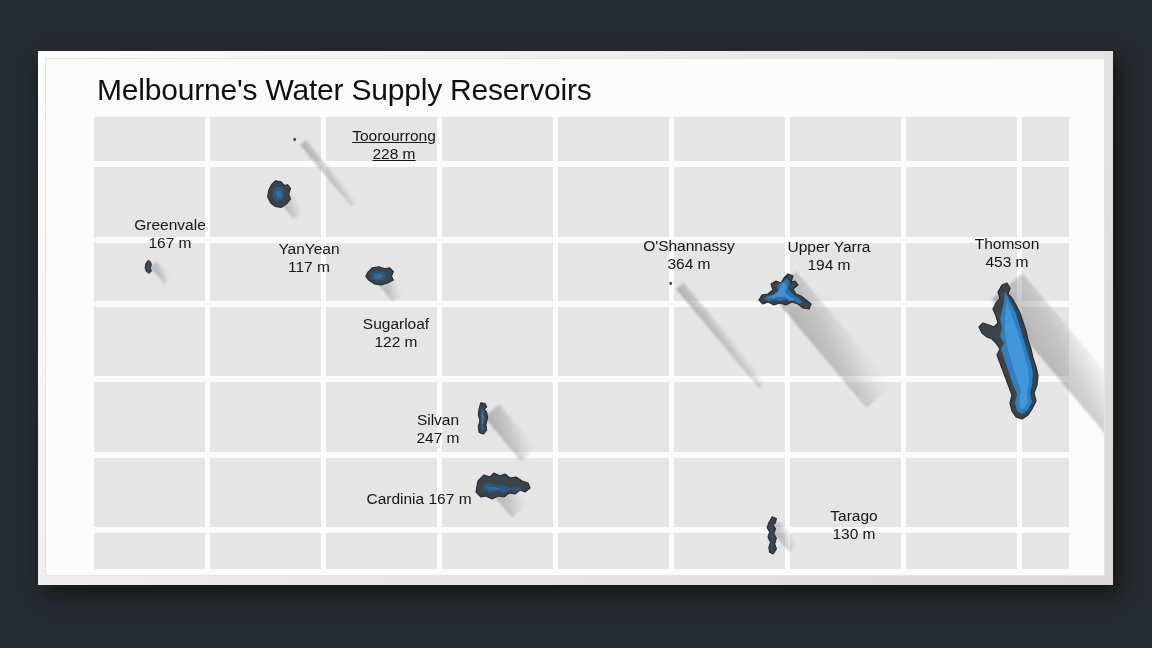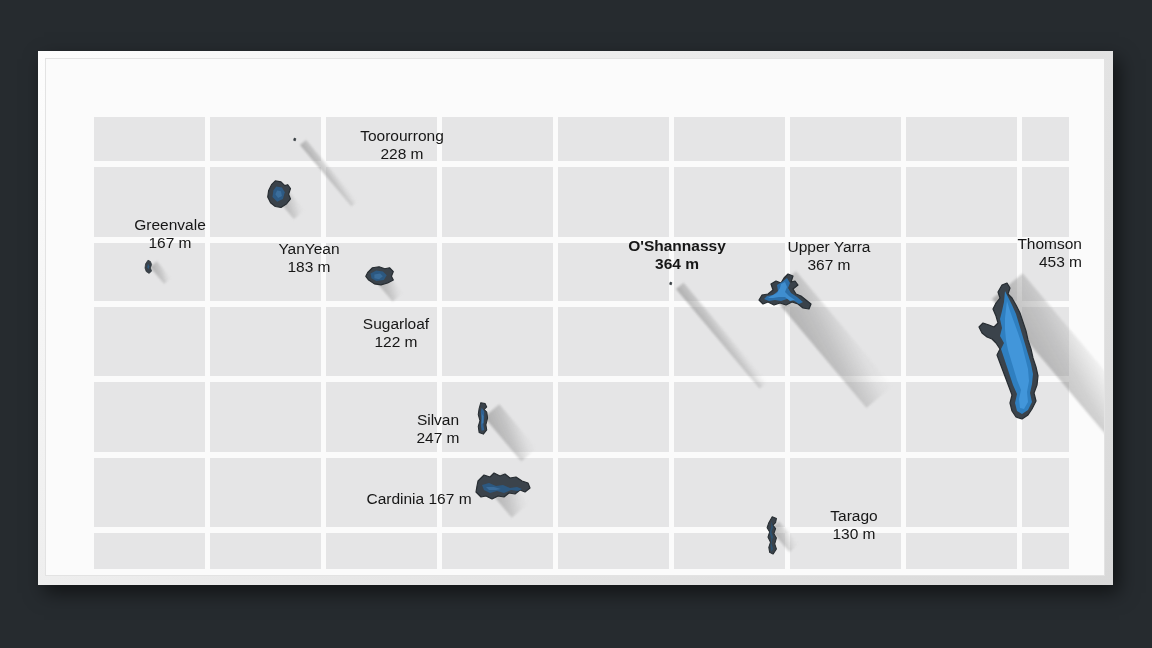--- a/index.html
+++ b/index.html
@@ -106,20 +106,21 @@
   }
 </style>
 </head>
 <body>
 
 <div id="root">
 
   <div class="slide-frame">
     <div class="slide-inner">
 
+      <div class="slide-title">Melbourne's Water Supply Reservoirs</div>
 
       <div class="map-canvas" id="map-canvas">
         <div id="grid-host">
             <div class="grid-row" style="top: 0px; height: 44px;"></div>
             <div class="grid-row" style="top: 50px; height: 70px;"></div>
             <div class="grid-row" style="top: 126px; height: 58px;"></div>
             <div class="grid-row" style="top: 190px; height: 69px;"></div>
             <div class="grid-row" style="top: 265px; height: 70px;"></div>
             <div class="grid-row" style="top: 341px; height: 69px;"></div>
             <div class="grid-row" style="top: 416px; height: 36px;"></div>
@@ -196,33 +197,33 @@
               </svg>
             </div>
             <div class="res-shape" title="Tarago 158 m" style="left: 668px; top: 398px; width: 22.1px; height: 42.5px;">
               <svg width="22.099999999999998" height="42.5" viewBox="0 0 26 50">
                 <path d="M12,2 L17,4 L16,9 L13,12 L16,16 L14,22 L17,27 L15,34 L17,40 L13,46 L9,44 L8,38 L10,32 L7,26 L9,20 L6,15 L8,9 Z" fill="#3a424a" stroke="#262c31" stroke-width="1.2" stroke-linejoin="round"></path>
                 <path d="M11,8 L13,14 L11,20 L13,26 L11,33 L13,40 L11,43 L10,36 L11,28 L9,21 L11,14 Z" fill="#2c5272"></path>
               </svg>
             </div>
           </div>
         <div id="label-host">
-            <div class="res-label" style="left: 248px; top: 10px; width: 120px;">Toorourrong
+            <div class="res-label" style="left: 240px; top: 10px; width: 120px; text-decoration: underline;">Toorourrong
 228 m</div>
             <div class="res-label" style="left: 16px; top: 93px; width: 120px; margin-top: 6px;">Greenvale
 167 m</div>
             <div class="res-label" style="left: 155px; top: 123px; width: 120px;">YanYean
-183 m</div>
+117 m</div>
             <div class="res-label" style="left: 242px; top: 198px; width: 120px;">Sugarloaf
 122 m</div>
-            <div class="res-label" style="left: 508px; top: 120px; width: 150px; font-weight: bold;">O'Shannassy
+            <div class="res-label" style="left: 520px; top: 120px; width: 150px;">O'Shannassy
 364 m</div>
             <div class="res-label" style="left: 660px; top: 121px; width: 150px;">Upper Yarra
-367 m</div>
-            <div class="res-label" style="left: 838px; top: 118px; width: 150px; text-align: right;">Thomson
+194 m</div>
+            <div class="res-label" style="left: 838px; top: 118px; width: 150px;">Thomson
 453 m</div>
             <div class="res-label" style="left: 284px; top: 294px; width: 120px;">Silvan
 247 m</div>
             <div class="res-label inline" style="left: 240px; top: 373px; width: 170px;">Cardinia 167 m</div>
             <div class="res-label" style="left: 700px; top: 390px; width: 120px;">Tarago
 130 m</div>
           </div>
       </div>
 
     </div>

